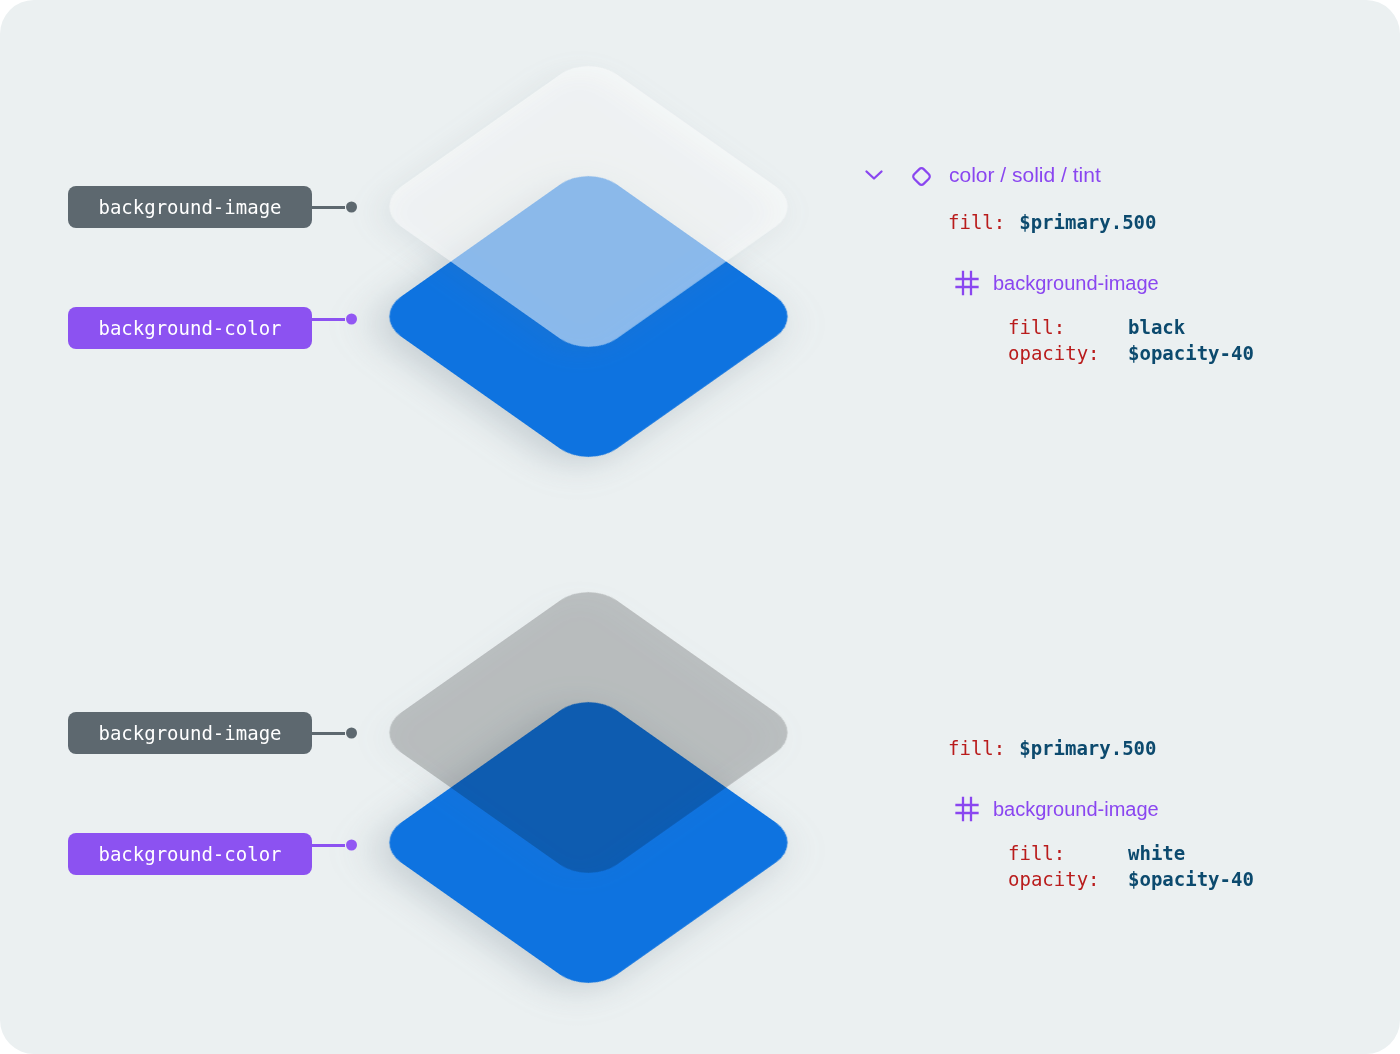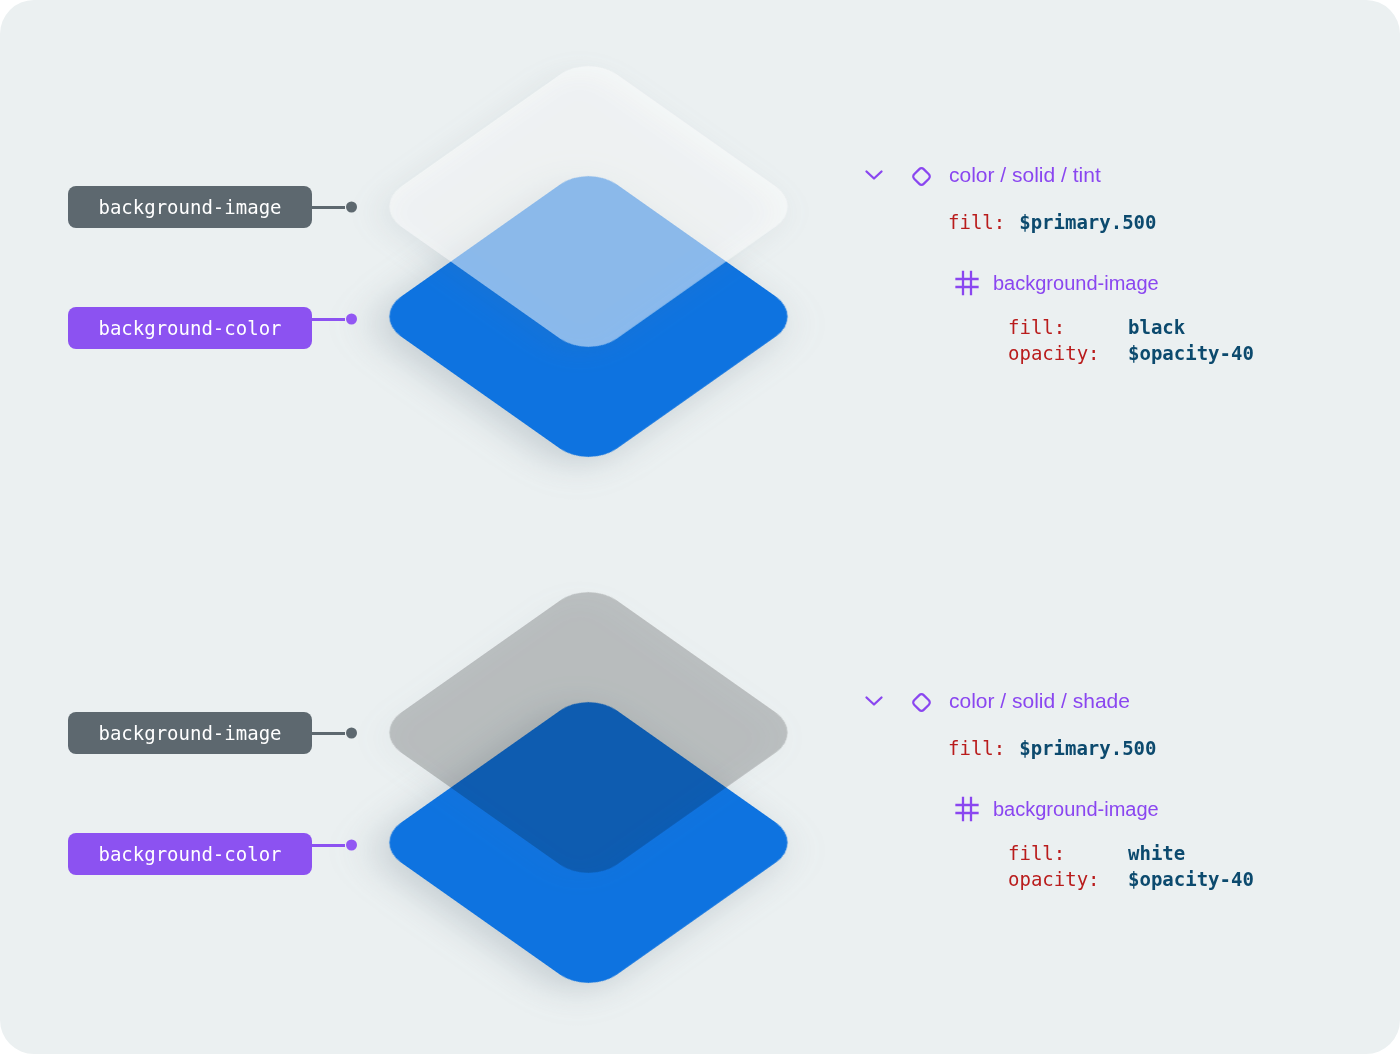--- a/index.html
+++ b/index.html
@@ -156,33 +156,20 @@
     </div>
     <div class="connector purple">
       <span class="dot"></span>
     </div>
 
     <div>
       <div class="diamond color-layer"></div>
       <div class="diamond image-layer shade"></div>
     </div>
 
-    <div class="panel-header">
-      <span class="chev">
-        <svg width="24" height="24" viewBox="0 0 24 24" fill="none">
-          <path d="M4.5 8.5 L12 15.5 L19.5 8.5" stroke="#8A46F0" stroke-width="2.3" stroke-linecap="round" stroke-linejoin="round"></path>
-        </svg>
-      </span>
-      <span class="dia">
-        <svg width="27" height="27" viewBox="0 0 28 28" fill="none">
-          <rect x="7" y="7" width="14" height="14" rx="3.2" transform="rotate(45 14 14)" stroke="#8A46F0" stroke-width="2.3"></rect>
-        </svg>
-      </span>
-      <span class="panel-title">color / solid / shade</span>
-    </div>
 
     <div class="fill-line">
       <span class="code-key">fill:</span><span class="code-val">$primary.500</span>
     </div>
 
     <div class="sub-header">
       <span class="frame">
         <svg width="24" height="28" viewBox="0 0 24 28" fill="none">
           <path d="M8 3 V25 M16 3 V25 M1.5 10 H22.5 M1.5 18 H22.5" stroke="#8A46F0" stroke-width="2.3" stroke-linecap="square"></path>
         </svg>

